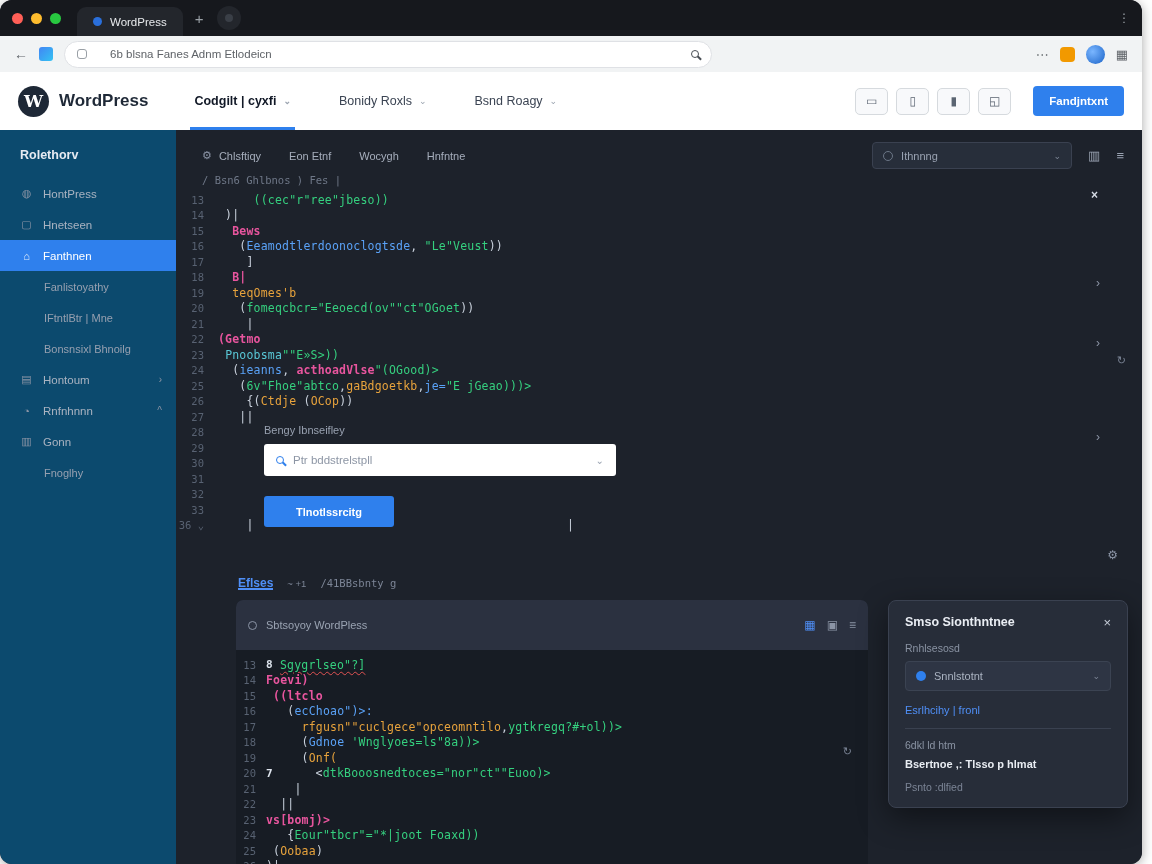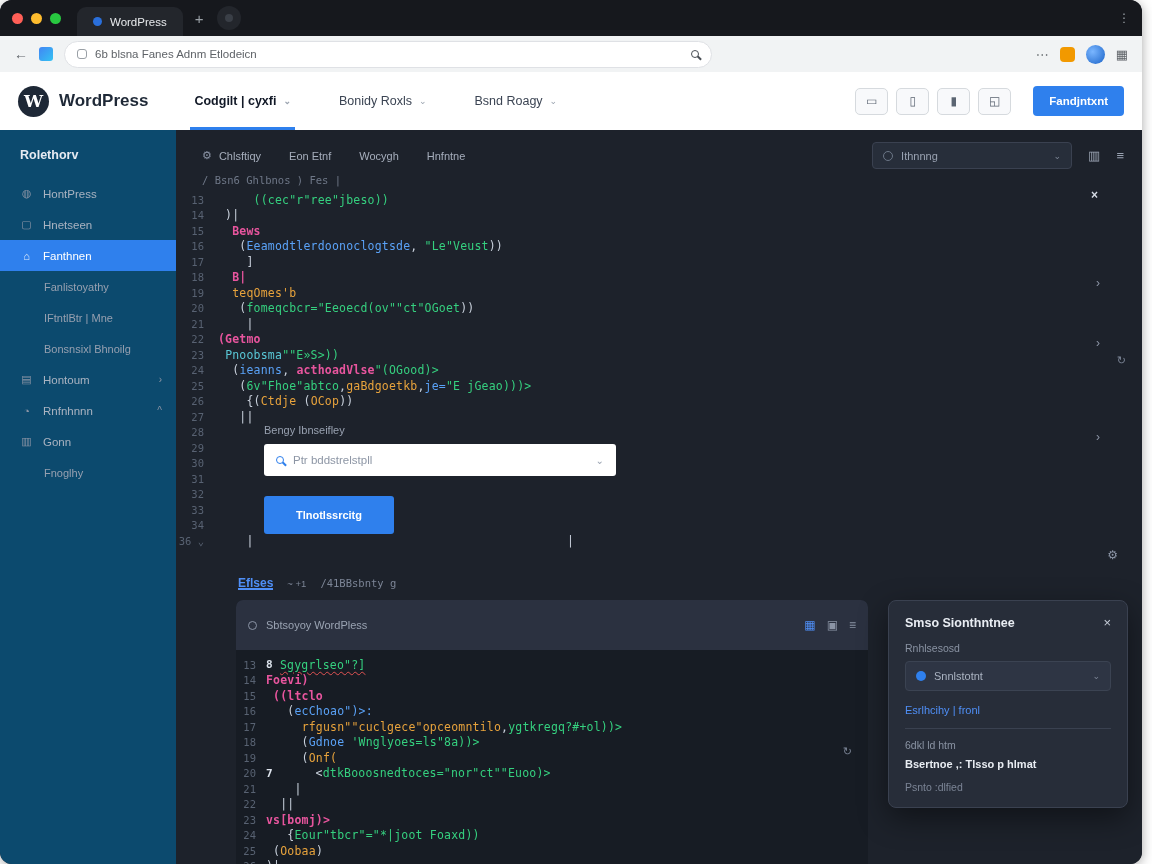--- a/index.html
+++ b/index.html
@@ -16,21 +16,21 @@
 .favicon{width:9px;height:9px;border-radius:50%;background:#2a6fdb}
 .newtab{color:#9aa0a6;font-size:15px;margin:0 12px}
 .minitab{width:24px;height:24px;border-radius:50%;background:#23262c;display:flex;align-items:center;justify-content:center;margin-left:2px}
 .minitab .dot{width:8px;height:8px;border-radius:50%;background:#3a3f47}
 .strip-dots{position:absolute;right:12px;color:#9aa0a6;font-size:12px}
 
 
 .toolbar{height:36px;background:#f1f3f4;display:flex;align-items:center;padding:0 14px;gap:11px}
 .nav-arrow{color:#5f6368;font-size:14px}
 .bm{width:14px;height:14px;border-radius:3px;background:linear-gradient(135deg,#4285f4,#34c3f2)}
-.addressbar{width:648px;height:27px;background:#fff;border:1px solid #dfe1e5;border-radius:14px;display:flex;align-items:center;padding:0 12px;gap:8px;color:#5f6368;font-size:11.5px}
+.addressbar{width:648px;height:27px;background:#fff;border:1px solid #dfe1e5;border-radius:14px;display:flex;align-items:center;padding:0 12px;gap:23px;color:#5f6368;font-size:11.5px}
 .addr-ico{width:10px;height:10px;border:1.5px solid #9aa0a6;border-radius:3px;flex-shrink:0}
 .addressbar .grow{flex:1}
 .mag{width:8px;height:8px;border:1.6px solid currentColor;border-radius:50%;position:relative;flex-shrink:0}
 .mag::after{content:"";position:absolute;width:5px;height:1.6px;background:currentColor;transform:rotate(45deg);right:-4px;bottom:-2px}
 .mag.dark{color:#4a4f55}
 .tb-spacer{flex:1}
 .more{color:#5f6368;font-size:13px}
 .ext{width:15px;height:15px;border-radius:4px;background:#f29900}
 .avatar{width:19px;height:19px;border-radius:50%;background:radial-gradient(circle at 35% 35%,#7ab6ff,#1a63c8)}
 .apps{color:#5f6368;font-size:13px}
@@ -86,21 +86,21 @@
 .tk-ge{color:#35d07f;text-decoration:underline wavy #e05252 1px;text-underline-offset:2px}
 .tk-gb{color:#35d07f;font-weight:bold}
 
 
 .widget-label{position:absolute;top:294px;left:88px;font-size:11px;color:#98a1b0}
 .widget-input{position:absolute;top:314px;left:88px;width:352px;height:32px;background:#fff;border-radius:3px;display:flex;align-items:center;gap:9px;padding:0 12px}
 .mag.blue{color:#2f80ed}
 .widget-input input{border:none;outline:none;flex:1;font-size:11.5px;color:#333;font-family:"Liberation Sans",sans-serif;background:transparent}
 .widget-input input::placeholder{color:#8d96a5}
 .widget-input .chev{color:#9aa3b2;font-size:10px}
-.widget-btn{position:absolute;top:366px;left:88px;width:130px;height:38px;background:#2f80ed;border:none;border-radius:3px;color:#fff;font-size:11px;font-weight:bold;cursor:pointer}
+.widget-btn{position:absolute;top:366px;left:88px;width:130px;height:31px;background:#2f80ed;border:none;border-radius:3px;color:#fff;font-size:11px;font-weight:bold;cursor:pointer}
 
 
 .ov{position:absolute;font-size:12px}
 .ov-close{top:58px;right:44px;color:#d5dbe4;font-weight:bold;cursor:pointer}
 .ov-chev{color:#8b94a5;cursor:pointer}
 .ov-c1{top:146px;right:42px}.ov-c2{top:206px;right:42px}.ov-c3{top:300px;right:42px}
 .ov-refresh{top:224px;right:16px;font-size:11px;color:#7c8596;cursor:pointer}
 .ov-gear{top:418px;right:24px;color:#8b94a5;cursor:pointer}
 
 
@@ -116,21 +116,21 @@
 .term-header .ring{width:9px;height:9px;border:1.5px solid #8b94a5;border-radius:50%;flex-shrink:0}
 .term-title{font-size:11px;color:#9aa3b2}
 .term-icons{margin-left:auto;display:flex;gap:11px;font-size:12px}
 .ti-blue{color:#4f8ff7;cursor:pointer}.ti-gray{color:#8b94a5;cursor:pointer}
 .term-code{padding-top:7px;font-family:"DejaVu Sans Mono",monospace}
 .term-code .gut{width:30px;padding-right:10px}
 .term-refresh{position:absolute;right:16px;top:145px;color:#7c8596;font-size:11px}
 
 
 .modal{position:absolute;left:712px;top:470px;width:240px;background:#272d39;border:1px solid #3a4150;border-radius:8px;padding:14px 16px;box-shadow:0 10px 30px rgba(0,0,0,.45)}
-.modal-head{display:flex;align-items:center;justify-content:space-between}
+.modal-head{display:flex;justify-content:space-between}
 .modal-title{font-size:12.5px;font-weight:bold;color:#e9edf3}
 .modal-close{color:#c6cdd8;font-size:13px;cursor:pointer}
 .m-label{font-size:10.5px;color:#8a93a3;margin-top:12px}
 .m-select{margin-top:7px;height:30px;background:#2e3544;border:1px solid #3b4352;border-radius:4px;display:flex;align-items:center;gap:8px;padding:0 10px;cursor:pointer}
 .m-select .dot{width:10px;height:10px;border-radius:50%;background:#2f80ed;flex-shrink:0}
 .m-select .val{font-size:11px;color:#aab3c1}
 .m-select .chev{margin-left:auto;color:#7c8596;font-size:9px}
 .m-link{font-size:11px;color:#4f8ff7;margin-top:13px;cursor:pointer}
 .m-div{border-top:1px solid #3a4150;margin:12px 0 10px}
 .m-note{font-size:10.5px;color:#8a93a3}
@@ -360,24 +360,20 @@
           </div>
           <div class="cl">
             <span class="gut">32</span>
             <span class="ctext"></span>
           </div>
           <div class="cl">
             <span class="gut">33</span>
             <span class="ctext"></span>
           </div>
           <div class="cl">
-            <span class="gut">34</span>
-            <span class="ctext"></span>
-          </div>
-          <div class="cl">
             <span class="gut">36 ⌄</span>
             <span class="ctext"><span class="tk-w">    |                                            |</span></span>
           </div>
         </div>
 
       <div class="widget-label">Bengy Ibnseifley</div>
       <div class="widget-input">
         <span class="mag blue"></span>
         <input placeholder="Ptr bddstrelstpll" style="">
         <span class="chev">⌄</span>

